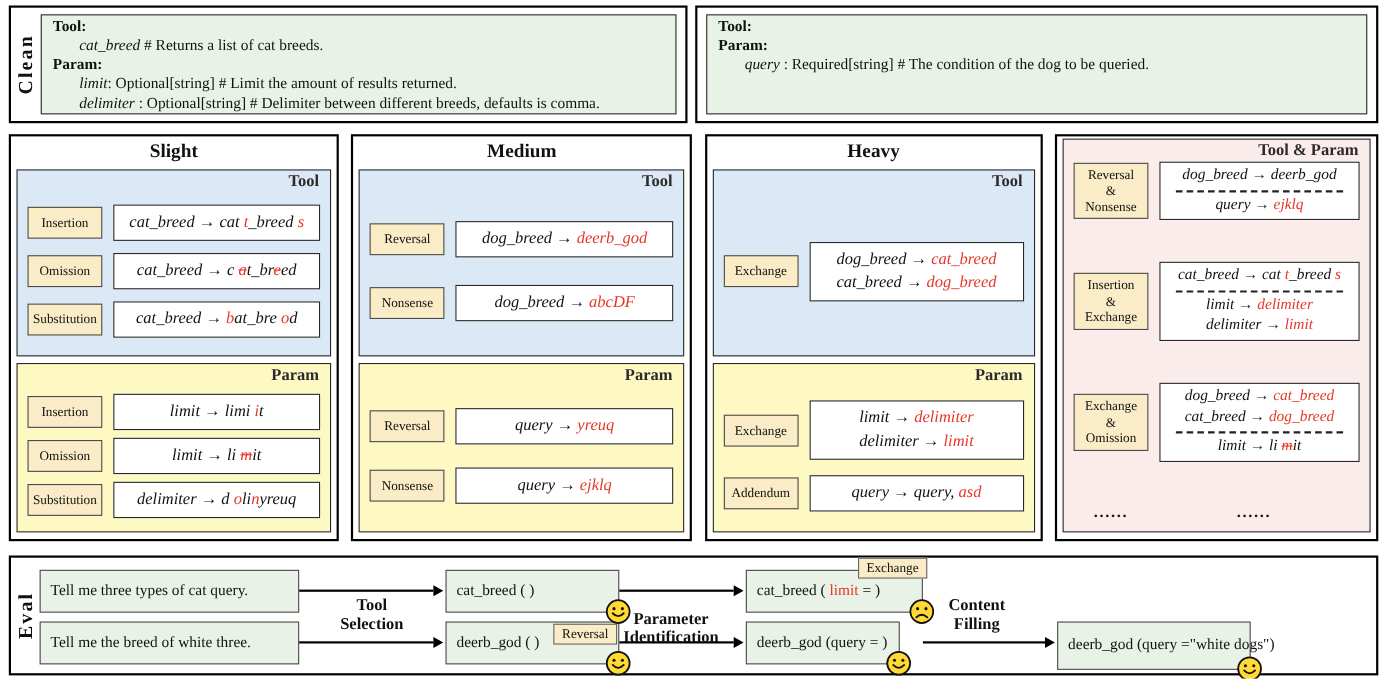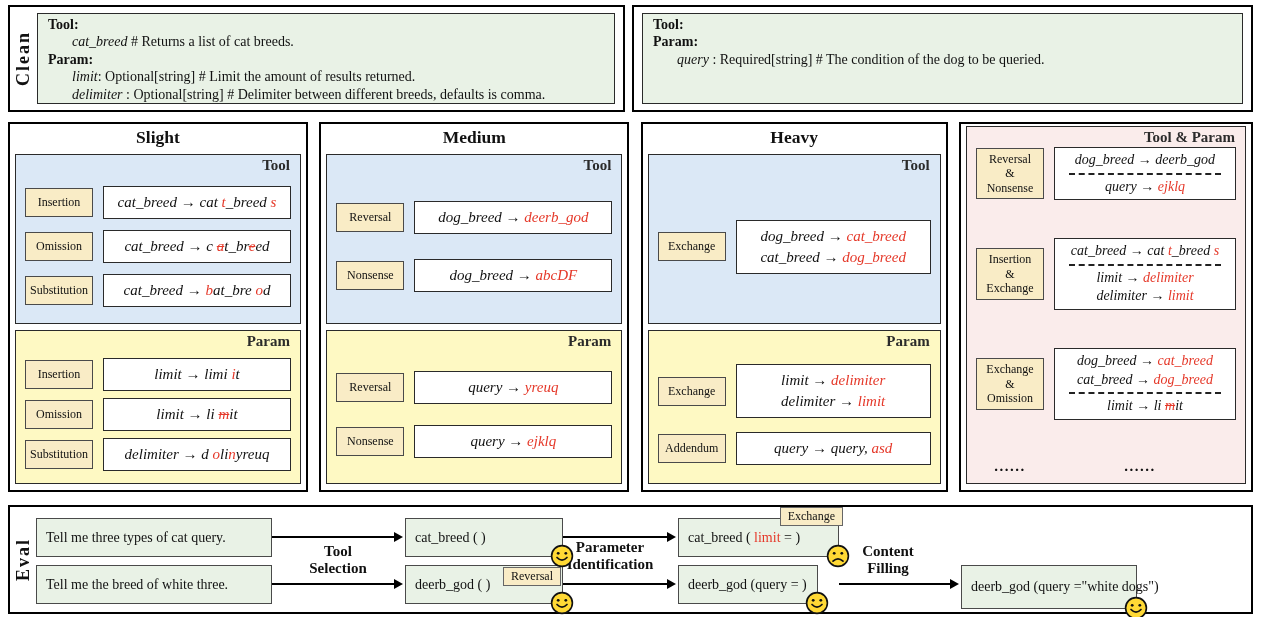--- a/index.html
+++ b/index.html
@@ -356,21 +356,21 @@
         </div>
         <div class="arrow" style="left: 262px; top: 29px; width: 122px;"></div>
         <div class="arrow" style="left: 262px; top: 76px; width: 122px;"></div>
         <div class="arrow" style="left: 553px; top: 29px; width: 104px;"></div>
         <div class="arrow" style="left: 553px; top: 76px; width: 104px;"></div>
         <div class="arrow" style="left: 829px; top: 76px; width: 111px;"></div>
         <div class="stage-label" style="left: 328px; top: 36px;">
           <div>Tool</div>
           <div>Selection</div>
         </div>
-        <div class="stage-label" style="left: 600px; top: 32px;">
+        <div class="stage-label" style="left: 600px; top: 48px;">
           <div>Parameter</div>
           <div>Identification</div>
         </div>
         <div class="stage-label" style="left: 878px; top: 36px;">
           <div>Content</div>
           <div>Filling</div>
         </div>
       </div>
   </div>
 

